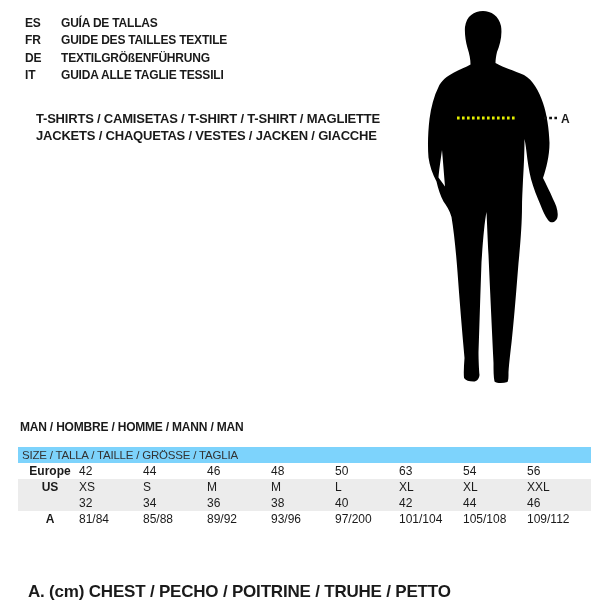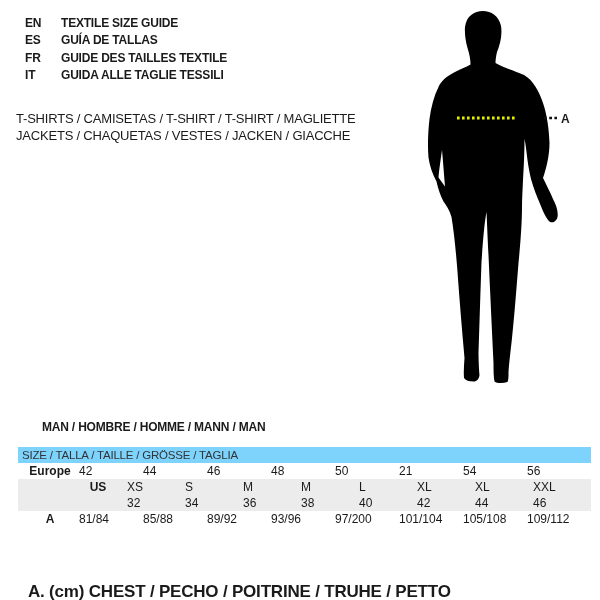--- a/index.html
+++ b/index.html
@@ -15,68 +15,68 @@
   
   .lang-list {
     position: absolute; left: 25px; top: 14px;
     font-size: 12px; font-weight: bold; letter-spacing: -0.2px;
   }
   .lang-row { display: flex; height: 17.5px; align-items: center; }
   .lang-code { width: 36px; flex: none; }
 
   
   .categories {
-    position: absolute; left: 16px; top: 111px;
-    font-size: 13px; font-weight: normal; letter-spacing: -0.2px;
+    position: absolute; left: 36px; top: 111px;
+    font-size: 13px; font-weight: bold; letter-spacing: -0.2px;
     line-height: 16.5px; white-space: nowrap;
   }
 
   
   .figure-wrap { position: absolute; left: 395px; top: 0; width: 205px; height: 400px; }
 
   
   .section-title {
     position: absolute; left: 20px; top: 420px;
-    font-size: 12px; font-weight: bold; letter-spacing: -0.2px; margin-left: 22px;
+    font-size: 12px; font-weight: bold; letter-spacing: -0.2px;
   }
 
   
   .size-table { position: absolute; left: 18px; top: 447px; width: 573px; }
   .t-header {
     height: 16px; line-height: 16px;
     background: #7dd3fc; color: #333333;
     font-size: 11.5px; padding-left: 4px;
     letter-spacing: -0.2px;
   }
   .t-row { display: flex; height: 16px; align-items: center; font-size: 12px; }
-  .t-row.shade { background: #ececec; padding-left: 48px; }
+  .t-row.shade { background: #ececec; }
   .t-label { width: 58px; flex: none; padding-left: 3px; text-align: center; font-weight: bold; }
   .t-cell { flex: 1; }
 
   
   .footnote {
     position: absolute; left: 28px; top: 549px;
     font-size: 17px; font-weight: bold; letter-spacing: -0.2px; margin-top: 33px;
   }
 </style>
 </head>
 <body>
 
 <div class="lang-list">
   <div class="lang-row">
-    <span class="lang-code">EN</span>
-    <span class="lang-label">TEXTILE SIZE GUIDE</span>
-  </div>
-  <div class="lang-row">
     <span class="lang-code">ES</span>
     <span class="lang-label">GUÍA DE TALLAS</span>
   </div>
   <div class="lang-row">
     <span class="lang-code">FR</span>
     <span class="lang-label">GUIDE DES TAILLES TEXTILE</span>
+  </div>
+  <div class="lang-row">
+    <span class="lang-code">DE</span>
+    <span class="lang-label">TEXTILGRÖßENFÜHRUNG</span>
   </div>
   <div class="lang-row">
     <span class="lang-code">IT</span>
     <span class="lang-label">GUIDA ALLE TAGLIE TESSILI</span>
   </div>
 </div>
 
 <div class="categories">
   <div>T-SHIRTS / CAMISETAS / T-SHIRT / T-SHIRT / MAGLIETTE</div>
   <div>JACKETS / CHAQUETAS / VESTES / JACKEN / GIACCHE</div>
@@ -146,21 +146,21 @@
 <div class="size-table">
   <div class="t-header">SIZE / TALLA / TAILLE / GRÖSSE / TAGLIA</div>
 
   <div class="t-row">
     <span class="t-label">Europe</span>
     <span class="t-cell">42</span>
     <span class="t-cell">44</span>
     <span class="t-cell">46</span>
     <span class="t-cell">48</span>
     <span class="t-cell">50</span>
-    <span class="t-cell">21</span>
+    <span class="t-cell">63</span>
     <span class="t-cell">54</span>
     <span class="t-cell">56</span>
   </div>
 
   <div class="t-row shade">
     <span class="t-label">US</span>
     <span class="t-cell">XS</span>
     <span class="t-cell">S</span>
     <span class="t-cell">M</span>
     <span class="t-cell">M</span>

